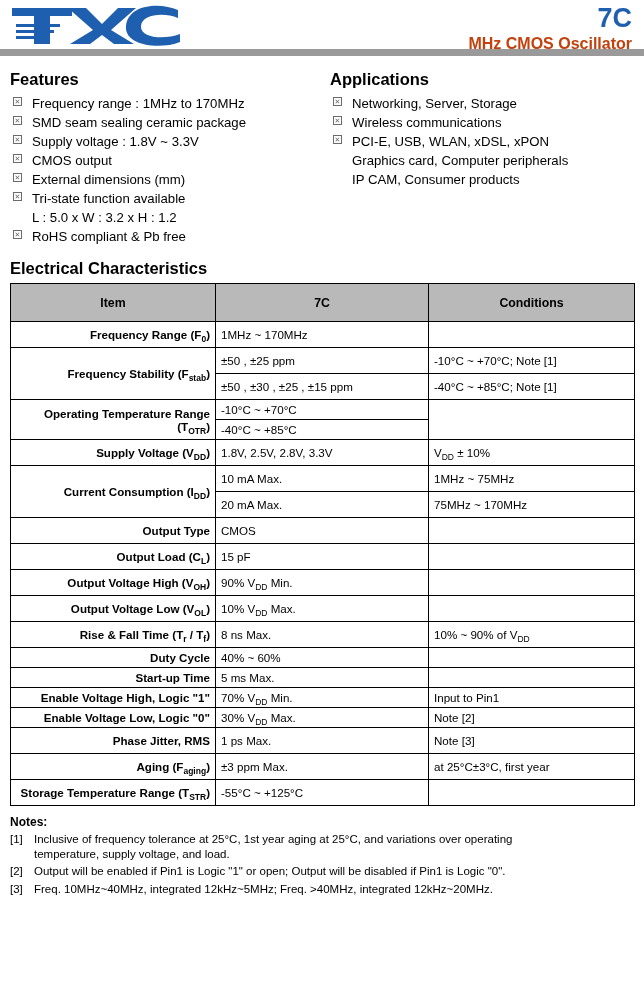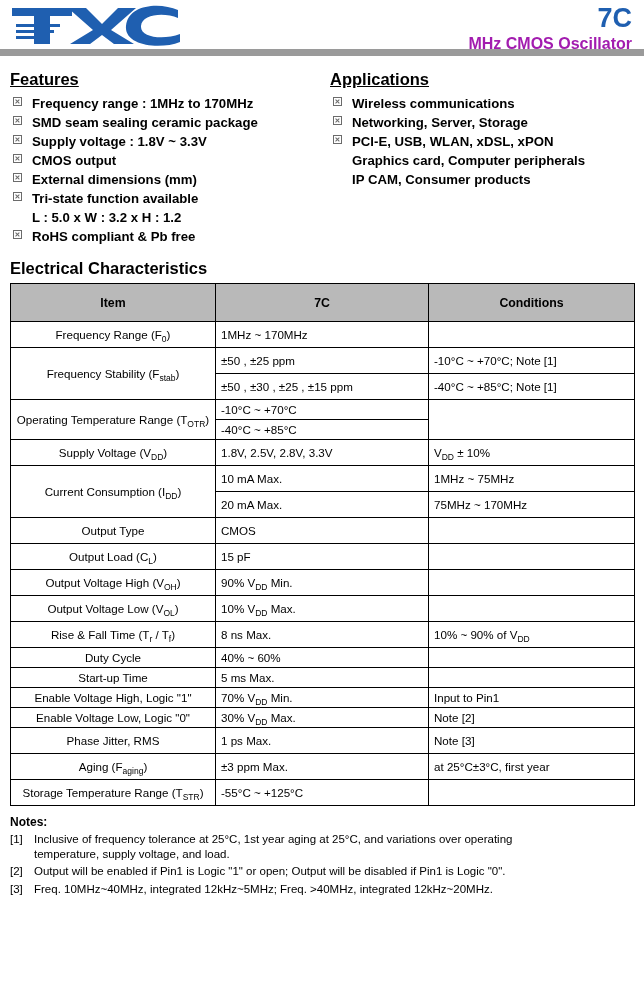--- a/index.html
+++ b/index.html
@@ -38,21 +38,21 @@
   .title-main {
     font-size: 27px;
     font-weight: bold;
     color: #1f5fb0;
     line-height: 1.05;
     letter-spacing: 0px;
   }
   .title-sub {
     font-size: 16px;
     font-weight: bold;
-    color: #a21caf;
+    color: #c2410c;
     line-height: 1.2;
     margin-top: 2px;
   }
   .header-rule {
     position: absolute;
     left: 0;
     right: 0;
     bottom: 6px;
     height: 7px;
     background: #9a9a9a;
@@ -65,33 +65,31 @@
     display: flex;
     gap: 16px;
     margin-top: 8px;
   }
   .col { width: 50%; }
 
   h2.section {
     font-size: 16.5px;
     font-weight: bold;
     margin: 0 0 6px 0;
-    text-decoration: underline;
   }
   h2.ec {
     font-size: 16.5px;
     font-weight: bold;
     margin: 12px 0 5px 0;
   }
 
   ul.bullets {
     list-style: none;
     margin: 0;
     padding: 0;
-    font-weight: bold;
   }
   ul.bullets li {
     position: relative;
     padding-left: 22px;
     font-size: 13.2px;
     line-height: 17.5px;
     margin-bottom: 1.5px;
   }
   ul.bullets li .bullet {
     position: absolute;
@@ -120,21 +118,21 @@
     padding: 3px 5px;
     vertical-align: middle;
   }
   table.ec-table th {
     background: #b9b9b9;
     text-align: center;
     font-weight: bold;
     font-size: 12.3px;
     height: 38px;
   }
-  td.item { text-align: center; }
+  td.item { text-align: right; font-weight: bold; }
   td.val { text-align: left; }
   td.cond { text-align: left; }
   .col-item { width: 205px; }
   .col-val  { width: 213px; }
   .col-cond { width: 206px; }
   sub { font-size: 8.5px; vertical-align: baseline; position: relative; bottom: -3px; }
   .mid  { height: 26px; }
   .short{ height: 19px; }
 
   
@@ -191,22 +189,22 @@
         <li><span class="bullet"></span><span>External dimensions (mm)</span></li>
         <li><span class="bullet"></span><span>Tri-state function available</span></li>
         <li class="cont-line" style="padding-left:22px;list-style:none;">L : 5.0 x W : 3.2 x H : 1.2</li>
         <li><span class="bullet"></span><span>RoHS compliant &amp; Pb free</span></li>
       </ul>
     </div>
 
     <div class="col">
       <h2 class="section">Applications</h2>
       <ul class="bullets">
+        <li><span class="bullet"></span><span>Networking, Server, Storage</span></li>
         <li><span class="bullet"></span><span>Wireless communications</span></li>
-        <li><span class="bullet"></span><span>Networking, Server, Storage</span></li>
         <li><span class="bullet"></span></li>
         <li class="cont-line" style="list-style:none;">PCI-E, USB, WLAN, xDSL, xPON</li>
         <li class="cont-line" style="list-style:none;">Graphics card, Computer peripherals</li>
         <li class="cont-line" style="list-style:none;">IP CAM, Consumer products</li>
       </ul>
     </div>
 
   </div>
 
   <h2 class="ec">Electrical Characteristics</h2>

